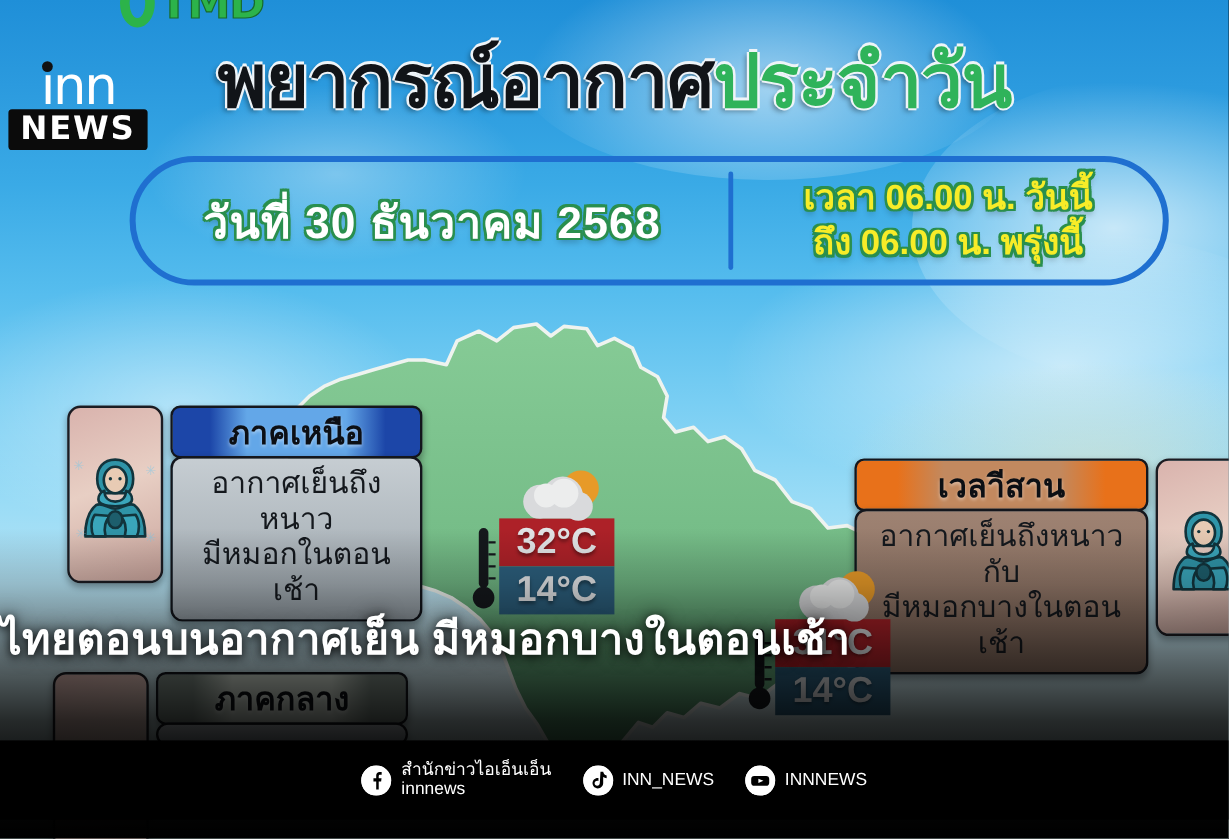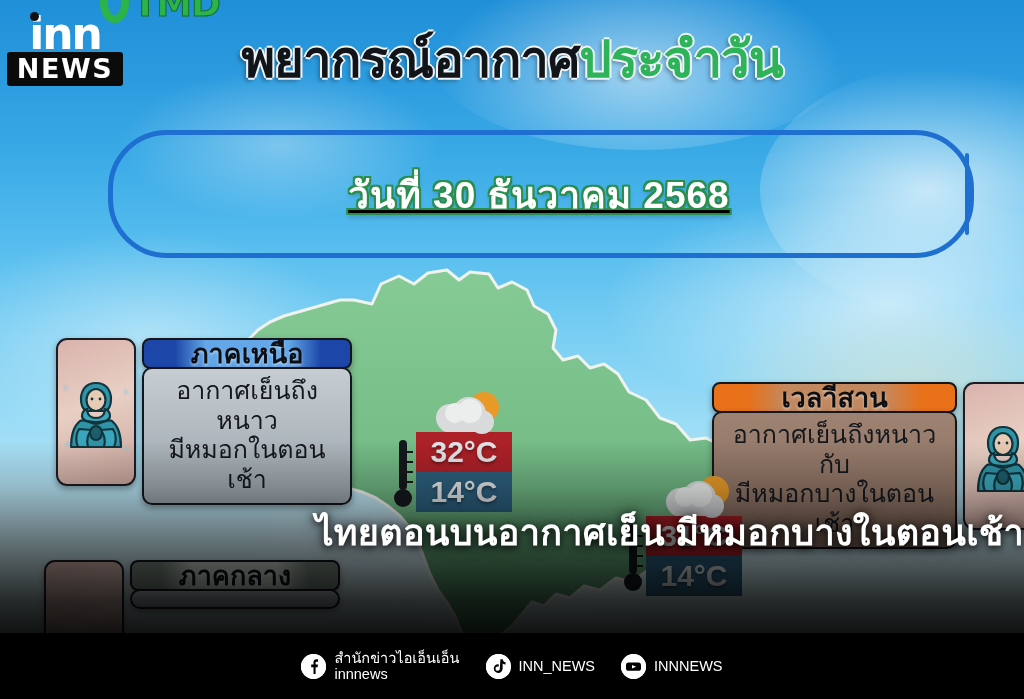--- a/index.html
+++ b/index.html
@@ -56,23 +56,24 @@
 
   
   #logo-bar { position: absolute; left: 0; top: 0; width: 864px; height: 86px; }
 
   #inn-logo {
     position: absolute; left: 18px; top: 14px;
     width: 94px; height: 66px;
     display: flex; flex-direction: column; align-items: center; justify-content: flex-start;
   }
   #inn-word {
-    font-size: 44px; font-weight: bold; color: #ffffff; line-height: 40px;
+    font-size: 44px; font-weight: normal; color: #ffffff; line-height: 40px;
     letter-spacing: -2px; font-family: "DejaVu Sans", sans-serif;
     position: relative;
+    margin-top: 39px;
   }
   #inn-word::after {
     content:""; position:absolute; left:1px; top:-2px; width:9px; height:9px;
     background:#111; border-radius:50%;
   }
   #inn-news-badge {
     background: #0b0b0b; color:#fff; font-size: 27px; font-weight: bold;
     letter-spacing: 1.5px; padding: 1px 10px 2px; border-radius: 3px; margin-top:-2px;
     font-family: "DejaVu Sans", sans-serif;
   }
@@ -87,40 +88,40 @@
   }
   #tmd-word {
     font-size: 36px; font-weight: bold; color: #2cb34a;
     -webkit-text-stroke: 1px #186b2a; font-family:"DejaVu Sans", sans-serif;
     letter-spacing:-1px;
   }
 
   
   #headline {
     position: absolute; left: 0; top: 18px; width: 1024px;
-    text-align: center; font-size: 51px; font-weight: bold;
+    text-align: center; font-size: 62px; font-weight: bold;
     letter-spacing: -1px; white-space: nowrap;
     font-family: "Liberation Sans", "DejaVu Sans", sans-serif;
   }
   #headline .dark {
     color: #111418;
     text-shadow: -2px 0 #eef4f8, 2px 0 #eef4f8, 0 -2px #eef4f8, 0 2px #eef4f8,
                  -3px 3px 4px rgba(0,0,0,.35);
   }
   #headline .green {
     color: #2fb35a;
     text-shadow: -2px 0 #eef4f8, 2px 0 #eef4f8, 0 -2px #eef4f8, 0 2px #eef4f8,
                  -3px 3px 4px rgba(0,0,0,.35);
   }
 
   
   #datebar {
-    position: absolute; left: 108px; top: 130px; width: 866px; height: 128px;
+    position: absolute; left: 108px; top: 130px; width: 866px; height: 108px;
     border: 5px solid #1f6fd0; border-radius: 59px;
-    display: flex; align-items: center; text-decoration: underline;
+    display: flex; align-items: center;
   }
   #date-text {
     flex: 1 1 58%;
     text-align: center;
     font-size: 37px; font-weight: bold; color: #ffffff;
     letter-spacing: 1px;
     text-shadow: -2px 0 #2a8f4e, 2px 0 #2a8f4e, 0 -2px #2a8f4e, 0 2px #2a8f4e,
                  -2px -2px #2a8f4e, 2px 2px #2a8f4e, 2px -2px #2a8f4e, -2px 2px #2a8f4e,
                  0 4px 5px rgba(0,0,0,.25);
   }
@@ -147,21 +148,21 @@
     background: linear-gradient(160deg, #d9b3ad 0%, #e8cfc4 45%, #c9a49c 100%);
     position: relative; flex: 0 0 auto;
     box-shadow: 0 3px 6px rgba(0,0,0,.35);
     overflow: hidden;
   }
   .region-avatar svg { position:absolute; left:50%; top:52%; transform: translate(-50%,-50%); }
 
   .region-body { margin-left: 6px; }
 
   .region-header {
-    height: 31px; border-radius: 8px;
+    height: 44px; border-radius: 8px;
     display: flex; align-items: center; justify-content: center;
     border: 2px solid #14161c;
     font-size: 27px; font-weight: bold; color: #0c0f14;
     text-shadow: 0 2px 3px rgba(255,255,255,.45);
     box-shadow: 0 3px 6px rgba(0,0,0,.35);
   }
   .hdr-blue  { background: linear-gradient(90deg,#1c46a8 0%,#1c46a8 15%,#63a7e8 30%,#63a7e8 70%,#1c46a8 86%,#1c46a8 100%); }
   .hdr-orange{ background: linear-gradient(90deg,#e8711a 0%,#e8711a 14%,#c2895f 30%,#c2895f 70%,#e8711a 86%,#e8711a 100%); }
   .hdr-grey  { background: linear-gradient(90deg,#7d8a82 0%,#7d8a82 14%,#cfd8cd 30%,#cfd8cd 70%,#7d8a82 86%,#7d8a82 100%); }
 
@@ -204,39 +205,38 @@
   }
   .temp-hi { background: #ad2128; }
   .temp-lo { background: #2c5f7d; }
 
   #temp-north     { left: 392px; top: 432px; }
   #temp-northeast { left: 622px; top: 516px; }
 
   
   #caption {
     position: absolute; left: 0; top: 504px; width: 1024px;
-    text-align: right; font-size: 36px; font-weight: bold; color: #ffffff;
+    text-align: left; font-size: 36px; font-weight: bold; color: #ffffff;
     letter-spacing: .3px; white-space: nowrap;
     text-shadow: 0 2px 7px rgba(0,0,0,.85), 0 0 16px rgba(0,0,0,.65);
     z-index: 7;
-    padding-left: 48px;
   }
 
   
   #dark-fade {
     position: absolute; left: 0; top: 440px; width: 1024px; height: 259px;
     background: linear-gradient(180deg,
       rgba(0,0,0,0) 0%, rgba(0,0,0,.18) 18%, rgba(0,0,0,.52) 40%,
       rgba(0,0,0,.82) 62%, rgba(0,0,0,.96) 80%, #000 100%);
     z-index: 6; pointer-events: none;
   }
 
   
   #footer {
-    position: absolute; left: 0; bottom: 0; width: 1024px; height: 66px;
+    position: absolute; left: 0; bottom: 16px; width: 1024px; height: 66px;
     background: #000; z-index: 9;
     display: flex; align-items: center; justify-content: center; gap: 0;
   }
   .social-item {
     display: flex; align-items: center; gap: 8px;
     padding: 0 13px; color: #ffffff; font-size: 14.5px; line-height: 1.12;
     white-space: nowrap;
   }
   .social-item .glyph {
     width: 25px; height: 25px; border-radius: 50%; background: #ffffff;
@@ -298,20 +298,24 @@
     </div>
   </div>
 
   <div id="headline">
     <span class="dark">พยากรณ์อากาศ</span><span class="green">ประจำวัน</span>
   </div>
 
   <div id="datebar">
     <div id="date-text">วันที่ 30 ธันวาคม 2568</div>
     <div id="date-divider"></div>
+    <div id="time-text">
+      <span class="line">เวลา 06.00 น. วันนี้</span>
+      <span class="line">ถึง 06.00 น. พรุ่งนี้</span>
+    </div>
   </div>
 
   <div class="region-card" id="card-north">
     <div class="region-avatar">
       <svg width="60" height="76" viewBox="0 0 60 76">
         <g stroke="#12343c" stroke-width="2.2" stroke-linejoin="round">
           <path d="M30,6 C20,6 15,13 15,22 C15,28 17,32 20,34 L40,34 C43,32 45,28 45,22 C45,13 40,6 30,6 Z" fill="#2f94a8"></path>
           <ellipse cx="30" cy="23" rx="9.5" ry="11" fill="#e8cbb4"></ellipse>
           <path d="M21,32 C21,38 25,41 30,41 C35,41 39,38 39,32 C42,33 44,36 44,39 C44,43 38,45 30,45 C22,45 16,43 16,39 C16,36 18,33 21,32 Z" fill="#3aa6bb"></path>
           <path d="M14,44 C9,48 5,56 5,70 L55,70 C55,56 51,48 46,44 C41,41 36,47 30,47 C24,47 19,41 14,44 Z" fill="#2f94a8"></path>

